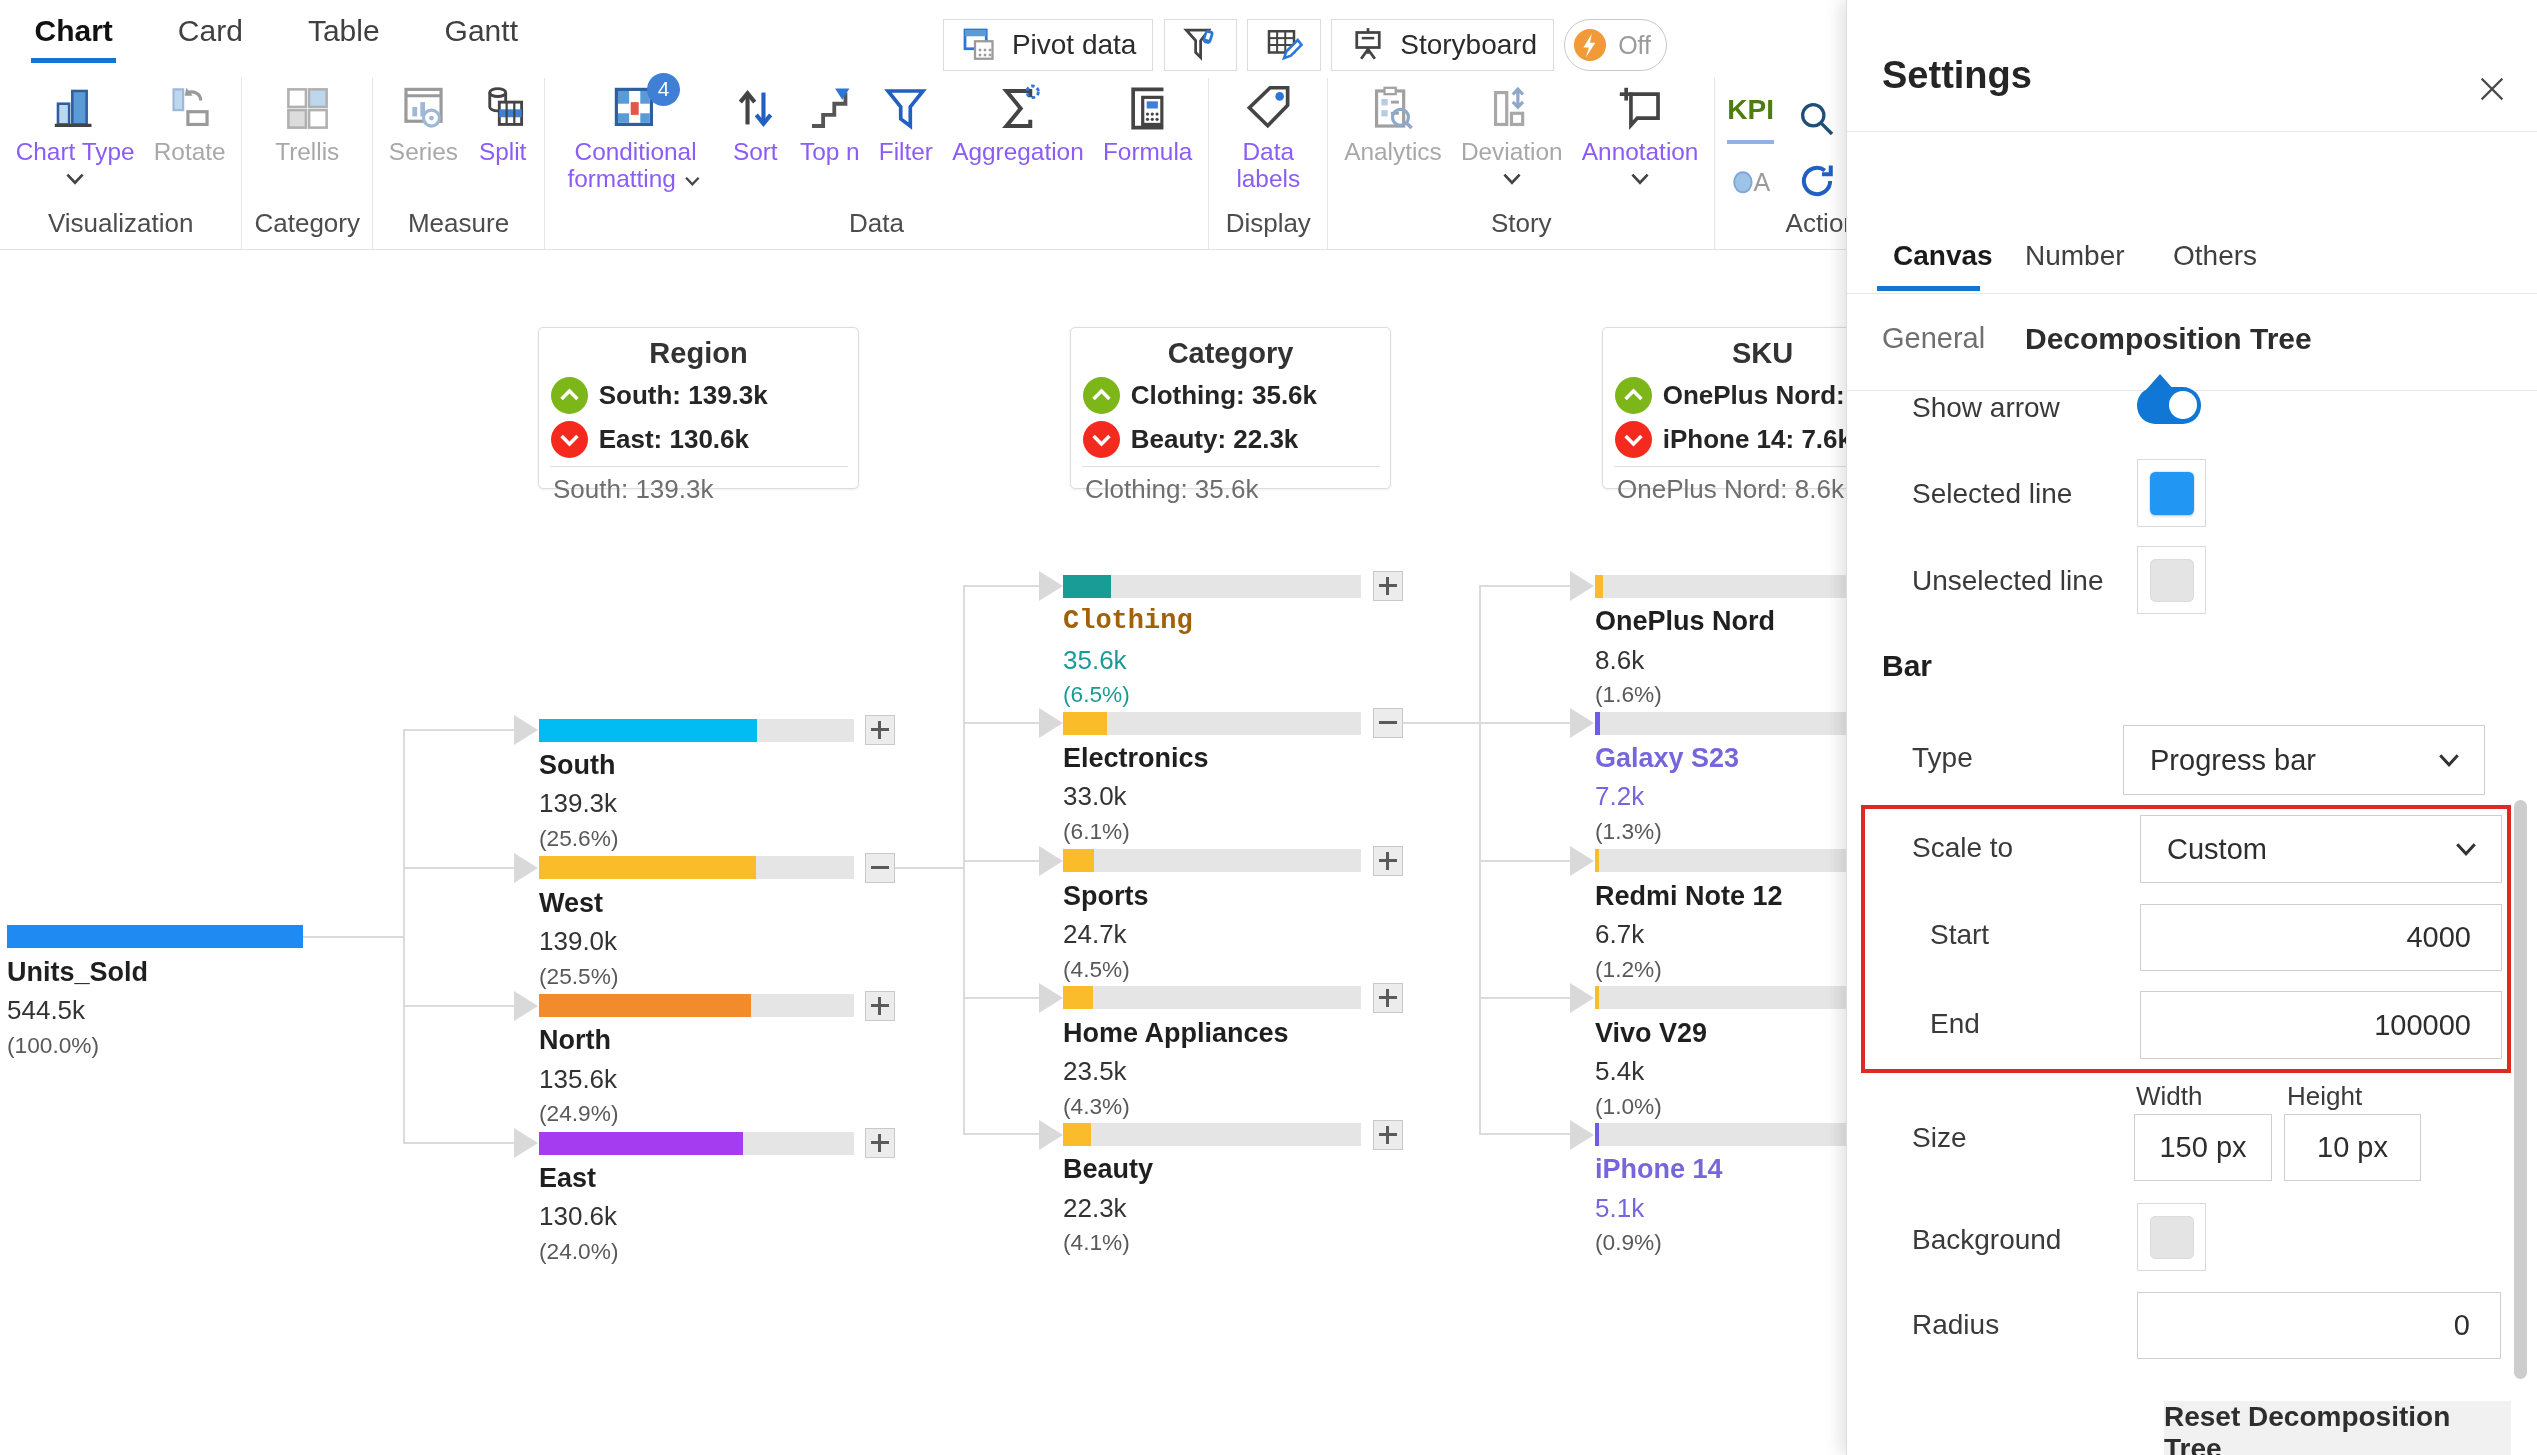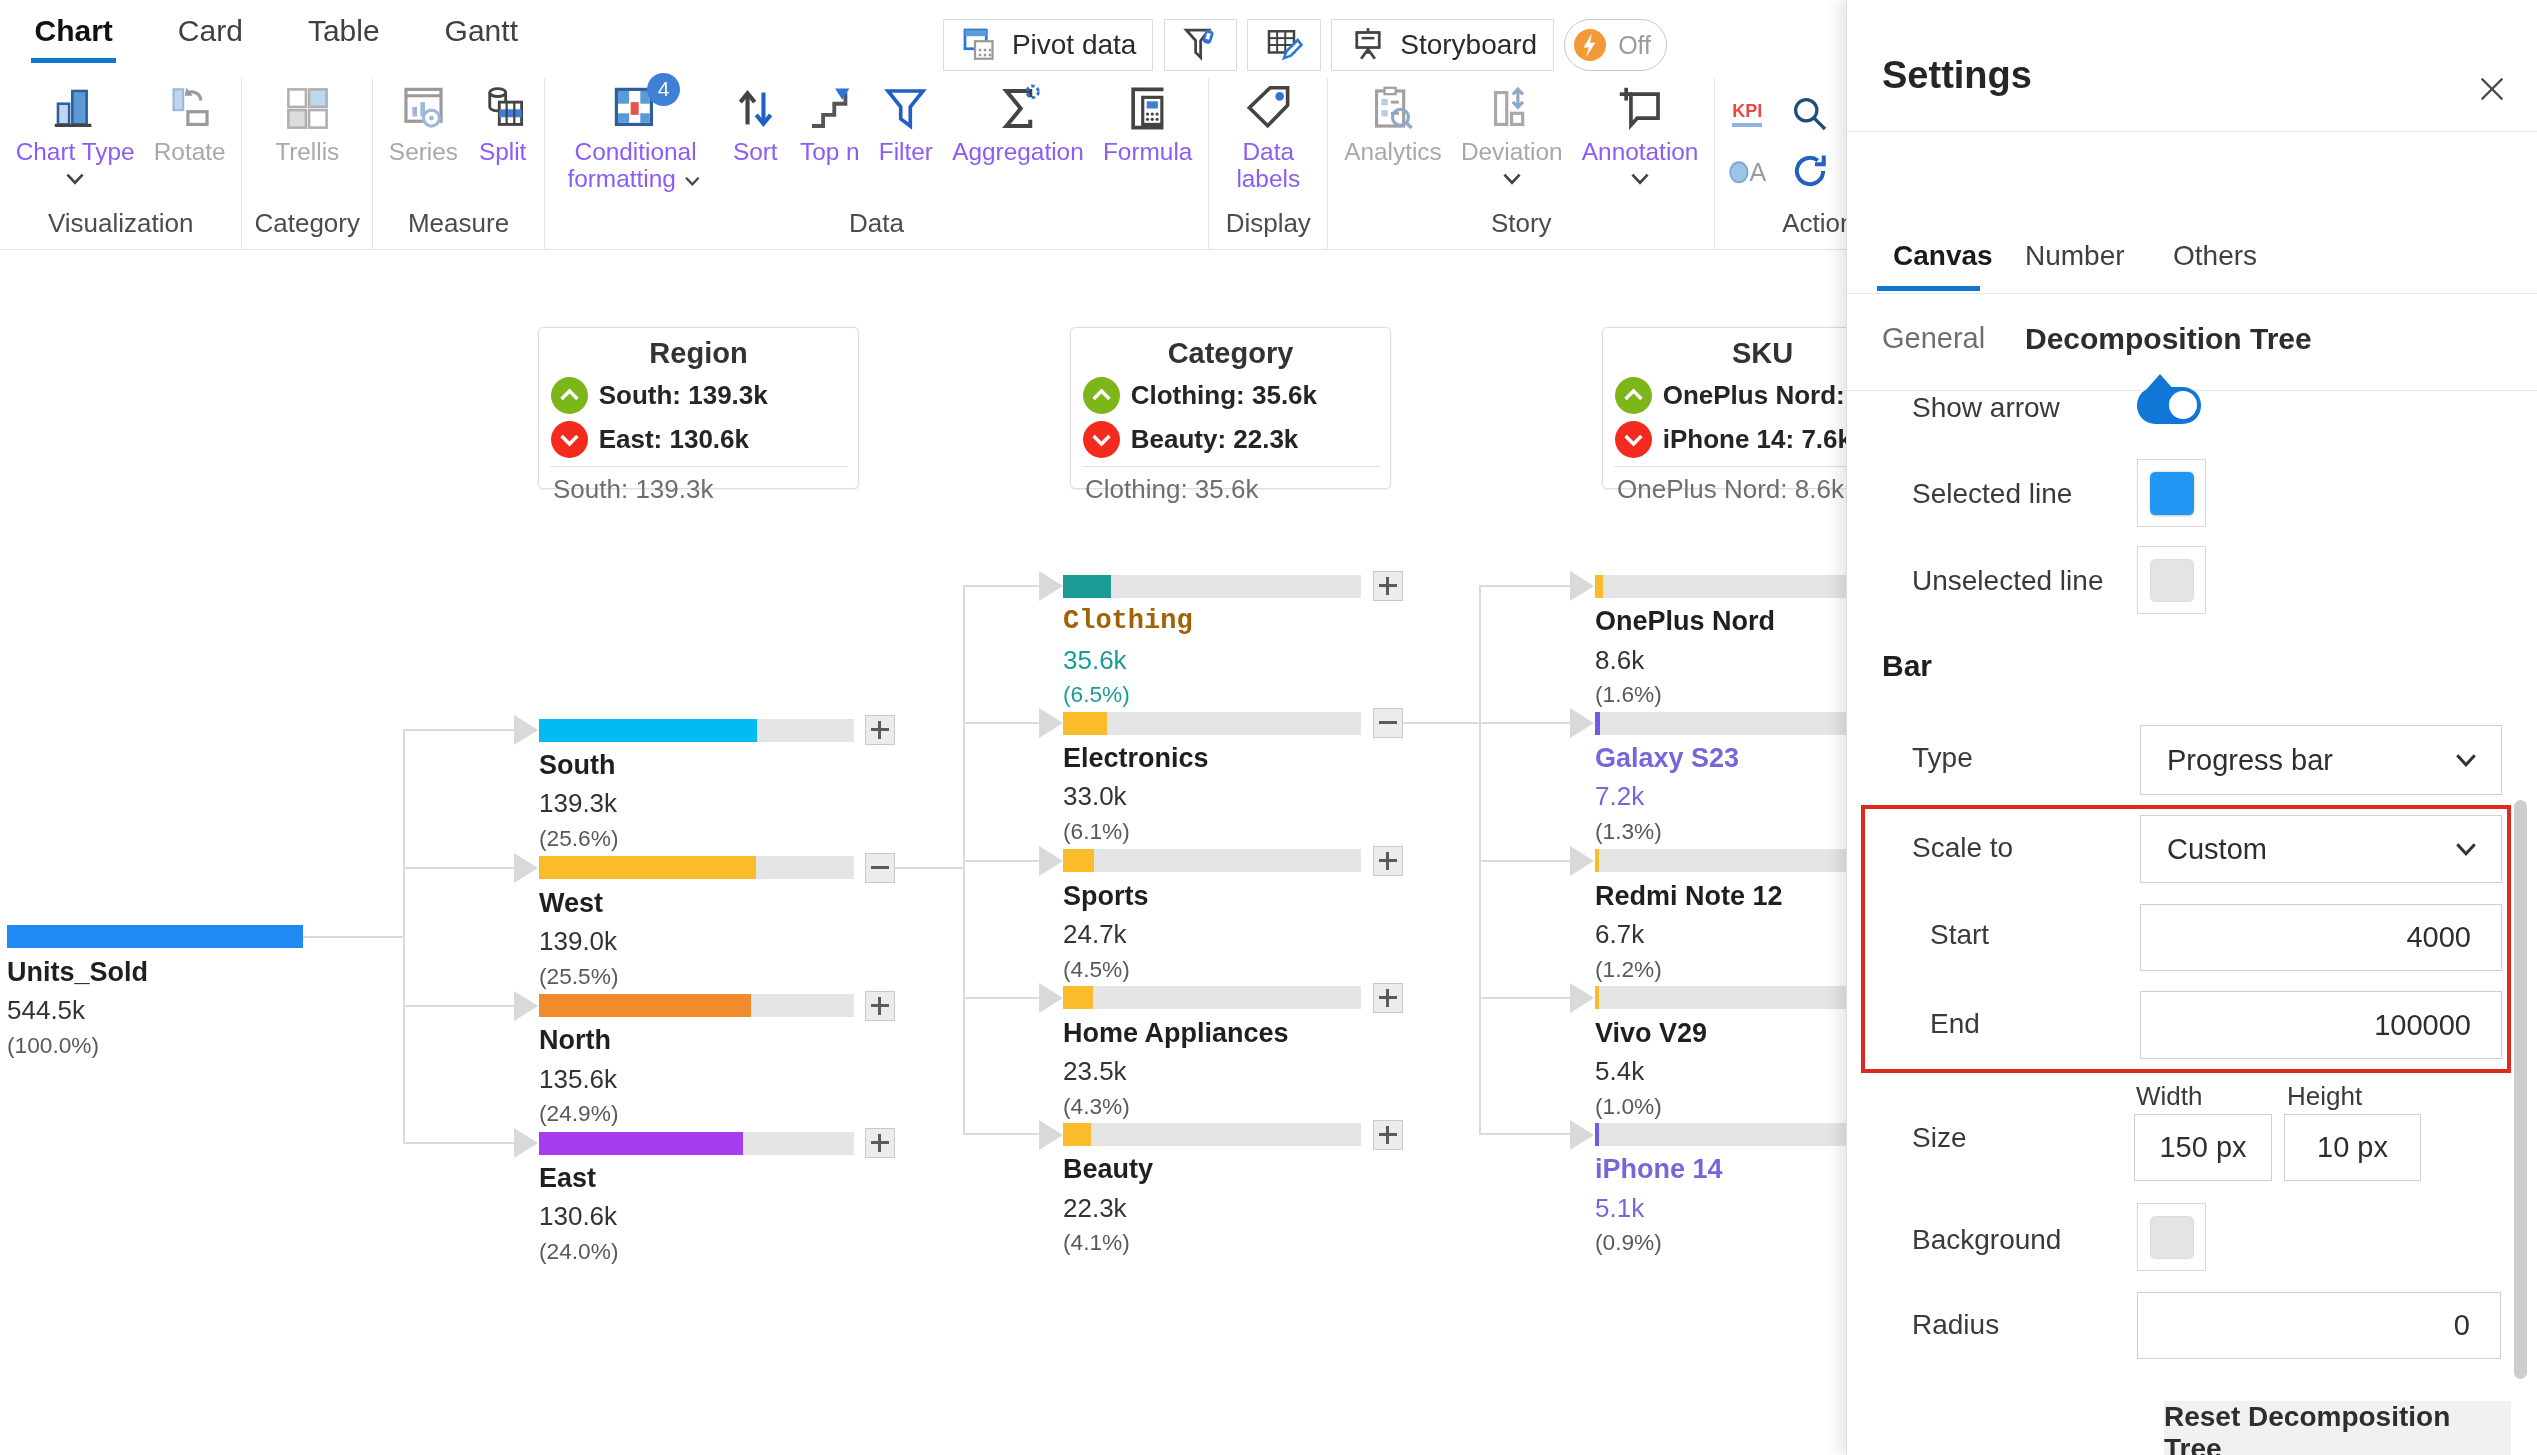--- a/index.html
+++ b/index.html
@@ -29,21 +29,21 @@
   .ricon{width:51px;height:51px;position:relative;}
   .rlabel{font-size:24.4px;color:#8b5cf6;margin-top:3.5px;text-align:center;line-height:1.12;white-space:nowrap;}
   .ritem.twoline .rlabel{white-space:normal;width:150px;}
   .ritem.narrow .rlabel{width:87px;}
   .ritem.disabled .rlabel{color:#a8a8a8;}
   .rchev{width:26px;height:19px;margin-top:3.5px;}
   .rchev-inline{display:inline-block;width:22.7px;height:15.7px;vertical-align:-1.7px;margin-left:5.2px;}
   .rbadge{position:absolute;top:-10.5px;right:-19px;width:33px;height:33px;border-radius:50%;background:#3F7FD6;color:#fff;font-size:21px;display:flex;align-items:center;justify-content:center;}
   .glabel{font-size:26px;color:#4c4c4c;margin-top:auto;padding:5.2px 0 10.5px;}
   .agrid{display:grid;grid-template-columns:auto auto auto;gap:17.4px 22.7px;align-items:center;justify-items:center;margin-top:10.5px;}
-  .kpi-txt{font-size:18px;font-weight:bold;color:#ef4444;border-bottom:4.4px solid #8FB4E4;padding-bottom:1px;}
+  .kpi-txt{font-size:28px;font-weight:bold;color:#4d7c0f;border-bottom:4.4px solid #8FB4E4;padding-bottom:14px;}
   .header-line{position:absolute;top:249px;left:0;width:2538px;height:0.9px;background:#e2e2e2;z-index:4;}
 
   
   .hcard{position:absolute;top:327px;width:321px;height:162px;background:#fff;border:0.9px solid #ddd;border-radius:5.2px;box-shadow:0 0.9px 2.6px rgba(0,0,0,.07);z-index:2;}
   .hcard-title{font-size:29px;font-weight:bold;color:#333;text-align:center;margin-top:8.7px;}
   .hcard-row{display:flex;gap:10.5px;align-items:center;margin:7px 0 0 12.2px;font-size:26px;font-weight:bold;color:#252525;white-space:nowrap;}
   .cbadge{width:37px;height:37px;border-radius:50%;flex:0 0 37px;}
   .hcard-divider{height:0.9px;background:#e0e0e0;margin:8.7px 10.5px 0;}
   .hcard-footer{font-size:26px;color:#6e6e6e;margin:7px 0 0 14px;white-space:nowrap;}
 
@@ -646,21 +646,21 @@
       </div>
 
     <div class="abs sp-label" style="left:65px;top:565px">Unselected line</div>
     <div class="abs swatch" style="left:290px;top:546px">
         <div class="inner" style="background:#E4E4E4;box-shadow:none;border:0.9px solid #dcdcdc"></div>
       </div>
 
     <div class="abs sp-section" style="left:35px;top:649px">Bar</div>
 
     <div class="abs sp-label" style="left:65px;top:742px">Type</div>
-    <div class="abs sp-box dd" style="left:293px;top:725px;width:362px;height:70px">
+    <div class="abs sp-box dd" style="left:276px;top:725px;width:362px;height:70px">
       <span>Progress bar</span>
       <span class="ddchev icon">
           <svg viewBox="0 0 32 24">
             <path d="M6 6 L16 17 L26 6" fill="none" stroke="#333" stroke-width="3.4"></path>
           </svg>
         </span>
     </div>
 
     <div class="abs sp-redbox"></div>
 

